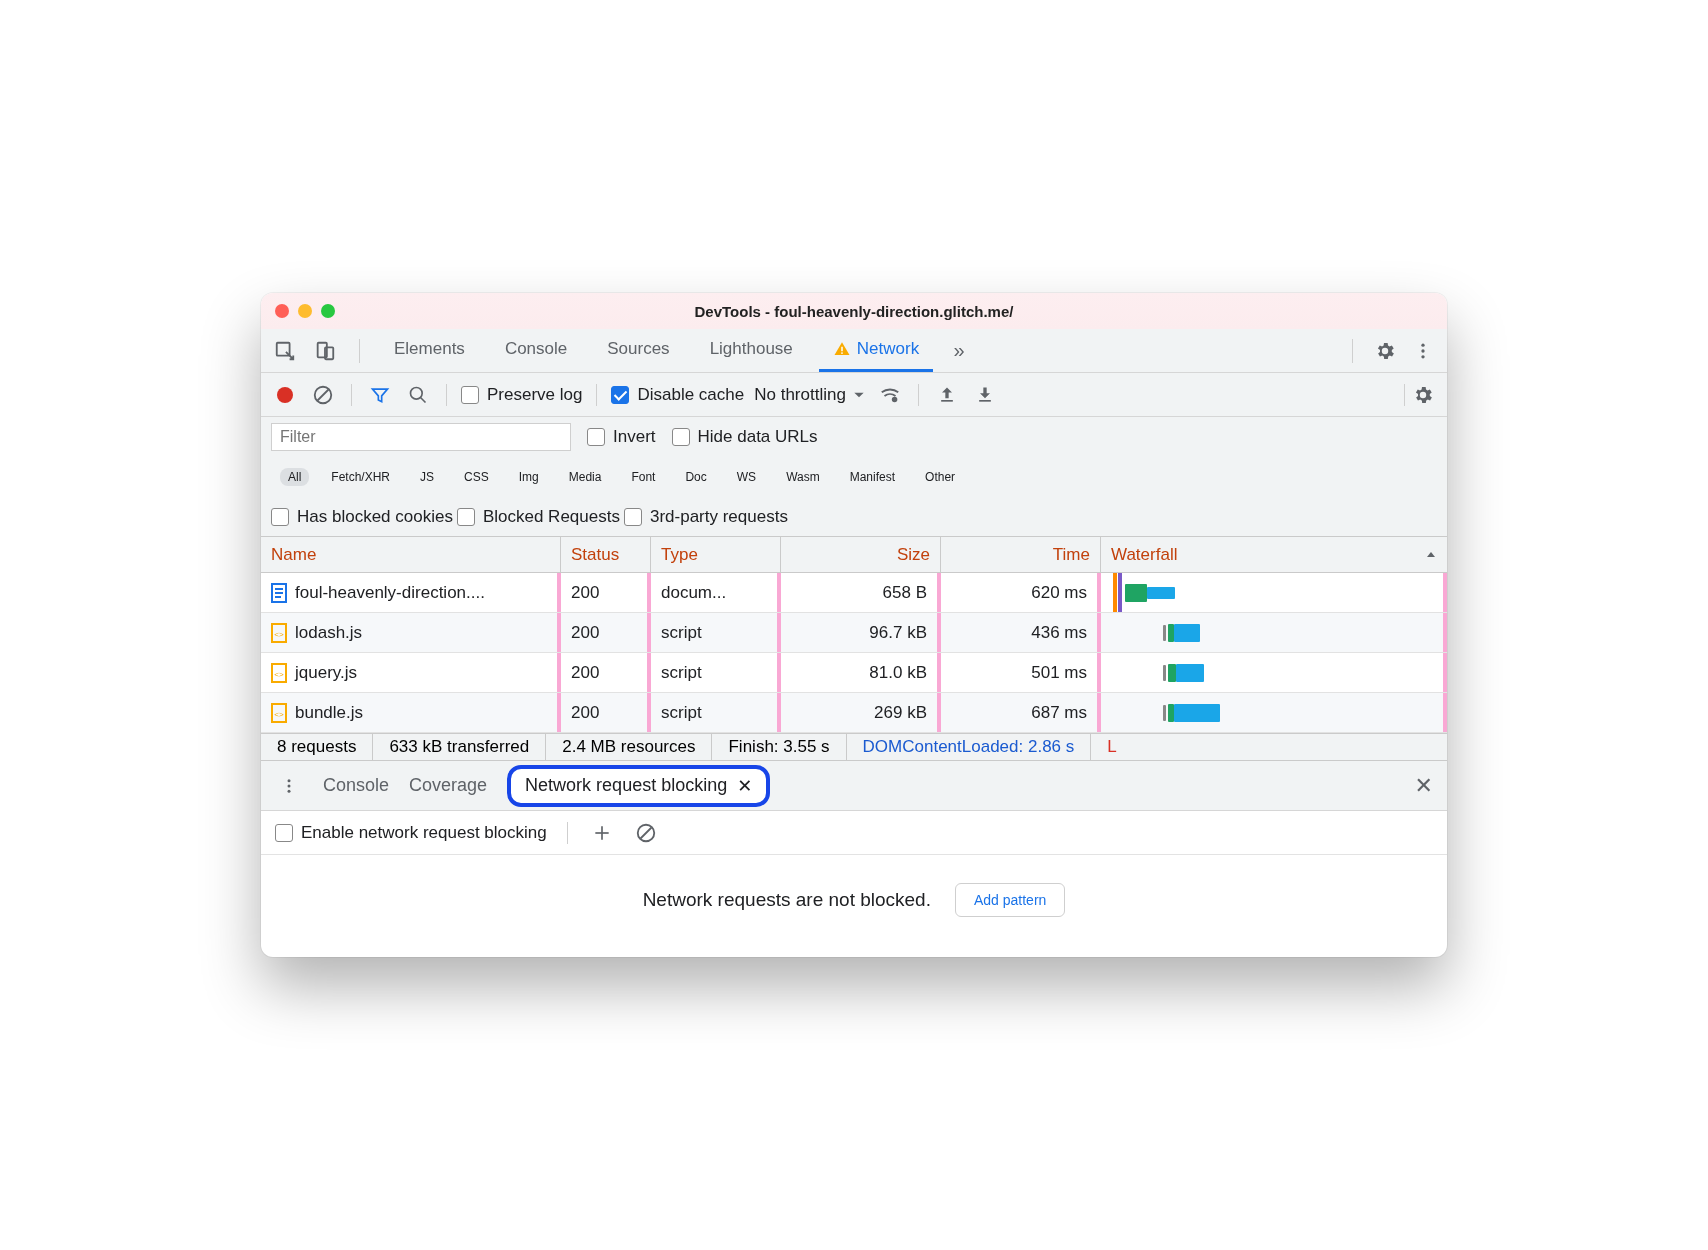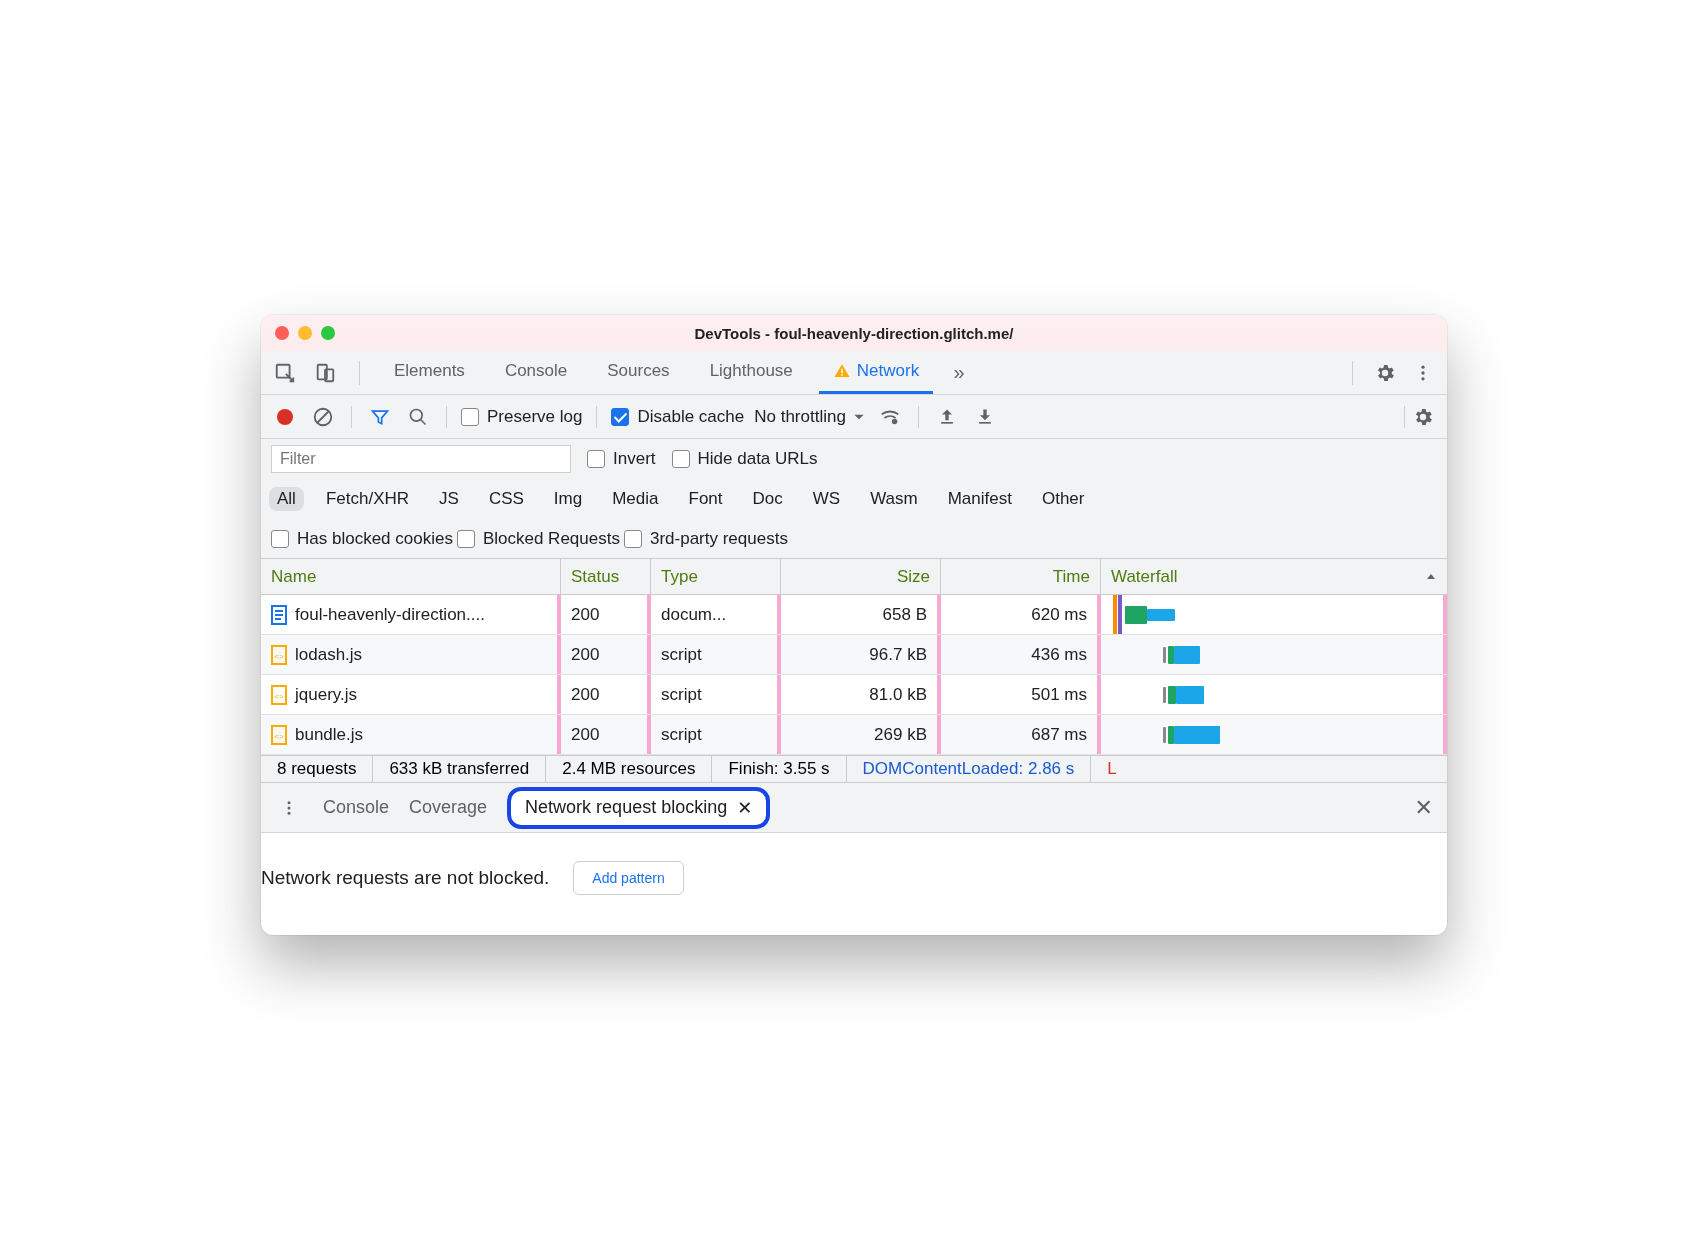--- a/index.html
+++ b/index.html
@@ -31,27 +31,27 @@
 .vsep { width:1px; height:22px; background:#cfcfcf; margin:0 4px; }
 .chk { display:flex; align-items:center; gap:8px; font-size:17px; color:#202124; cursor:pointer; }
 .chkbox { width:18px; height:18px; border:1.5px solid #888; border-radius:3px; background:#fff; display:inline-flex; align-items:center; justify-content:center; }
 .chkbox.checked { background:#1a73e8; border-color:#1a73e8; }
 .chkbox.checked::after { content:""; width:5px; height:10px; border:solid #fff; border-width:0 2px 2px 0; transform:rotate(45deg); margin-bottom:2px; }
 .select-like { display:flex; align-items:center; gap:6px; font-size:17px; color:#202124; cursor:pointer; }
 
 
 .filter-row { display:flex; align-items:center; height:40px; background:#f1f3f4; padding:0 10px; gap:16px; font-size:17px; color:#202124; }
 .filter-input { width:300px; height:28px; background:#fff; border:1px solid #cfcfcf; padding:0 8px; font-size:16px; color:#888; outline:none; }
-.chip-row { display:flex; align-items:center; height:40px; background:#f1f3f4; padding:0 10px 0 8px; gap:14px; font-size:17px; color:#202124; }
+.chip-row { display:flex; align-items:center; height:40px; background:#f1f3f4; padding:0 10px 0 19px; gap:14px; font-size:12px; color:#202124; }
 .chip { padding:2px 8px; border-radius:8px; cursor:pointer; }
 .chip.active { background:#dcdfe2; }
 .filter-row2 { display:flex; align-items:center; height:40px; background:#f1f3f4; padding:0 10px; gap:4px; font-size:17px; color:#202124; border-bottom:1px solid #cacaca; }
 
 
-.table-head { display:flex; background:#f1f3f4; border-bottom:1px solid #cacaca; height:36px; align-items:center; font-size:17px; color:#4d7c0f; }
+.table-head { display:flex; background:#f1f3f4; border-bottom:1px solid #cacaca; height:36px; align-items:center; font-size:17px; color:#c2410c; }
 .col { padding:0 10px; border-right:1px solid #cacaca; height:100%; display:flex; align-items:center; overflow:hidden; }
 .col:last-child { border-right:none; }
 .c-name { width:300px; }
 .c-status{ width:90px; }
 .c-type  { width:130px; }
 .c-size  { width:160px; justify-content:flex-end; }
 .c-time  { width:160px; justify-content:flex-end; }
 .c-wf    { flex:1; position:relative; }
 .sort-tri { margin-left:auto; }
 
@@ -80,21 +80,21 @@
 
 .drawer-tabs { display:flex; align-items:center; gap:20px; height:50px; background:#f1f3f4; border-bottom:1px solid #d6d6d6; padding:0 14px; font-size:18px; color:#5f6368; }
 .drawer-tab { cursor:pointer; }
 .drawer-tab.pill { display:flex; align-items:center; gap:10px; padding:6px 14px; border:4px solid #1745e8; border-radius:14px; color:#202124; background:#fff; }
 .dclose { margin-left:auto; cursor:pointer; font-size:22px; color:#5f6368; }
 
 
 .drawer-tools { display:flex; align-items:center; gap:16px; height:44px; padding:0 14px; border-bottom:1px solid #e3e3e3; font-size:18px; color:#5f6368; }
 
 
-.drawer-body { display:flex; align-items:center; justify-content:flex-start; gap:24px; padding:28px 0 40px; font-size:19px; color:#202124; }
+.drawer-body { display:flex; align-items:center; justify-content:center; gap:24px; padding:28px 0 40px; font-size:19px; color:#202124; }
 .add-btn { padding:8px 18px; border:1px solid #cfcfcf; border-radius:6px; background:#fff; color:#1a73e8; font-size:14px; cursor:pointer; }
 
 svg { display:block; }
 </style>
 </head>
 <body>
 
 <div class="window">
 
   <div class="titlebar">
@@ -419,19 +419,38 @@
     </div>
     <span class="drawer-tab">Console</span>
     <span class="drawer-tab">Coverage</span>
     <span class="drawer-tab pill">
       <span>Network request blocking</span>
       <span style="font-size:18px;color:#202124;">✕</span>
     </span>
     <span class="dclose">✕</span>
   </div>
 
+  <div class="drawer-tools">
+    <label class="chk">
+      <span class="chkbox"></span>
+      <span>Enable network request blocking</span>
+    </label>
+    <div class="vsep"></div>
+    <div class="icon-btn">
+      <svg width="20" height="20" viewBox="0 0 24 24" stroke="#5f6368" stroke-width="2">
+          <line x1="12" y1="4" x2="12" y2="20"></line>
+          <line x1="4" y1="12" x2="20" y2="12"></line>
+        </svg>
+    </div>
+    <div class="icon-btn">
+      <svg width="22" height="22" viewBox="0 0 24 24" fill="none" stroke="#5f6368" stroke-width="2">
+          <circle cx="12" cy="12" r="9"></circle>
+          <line x1="6" y1="18" x2="18" y2="6"></line>
+        </svg>
+    </div>
+  </div>
 
   <div class="drawer-body">
     <span>Network requests are not blocked.</span>
     <button class="add-btn">Add pattern</button>
   </div>
 
 </div>
 
 </body></html>

